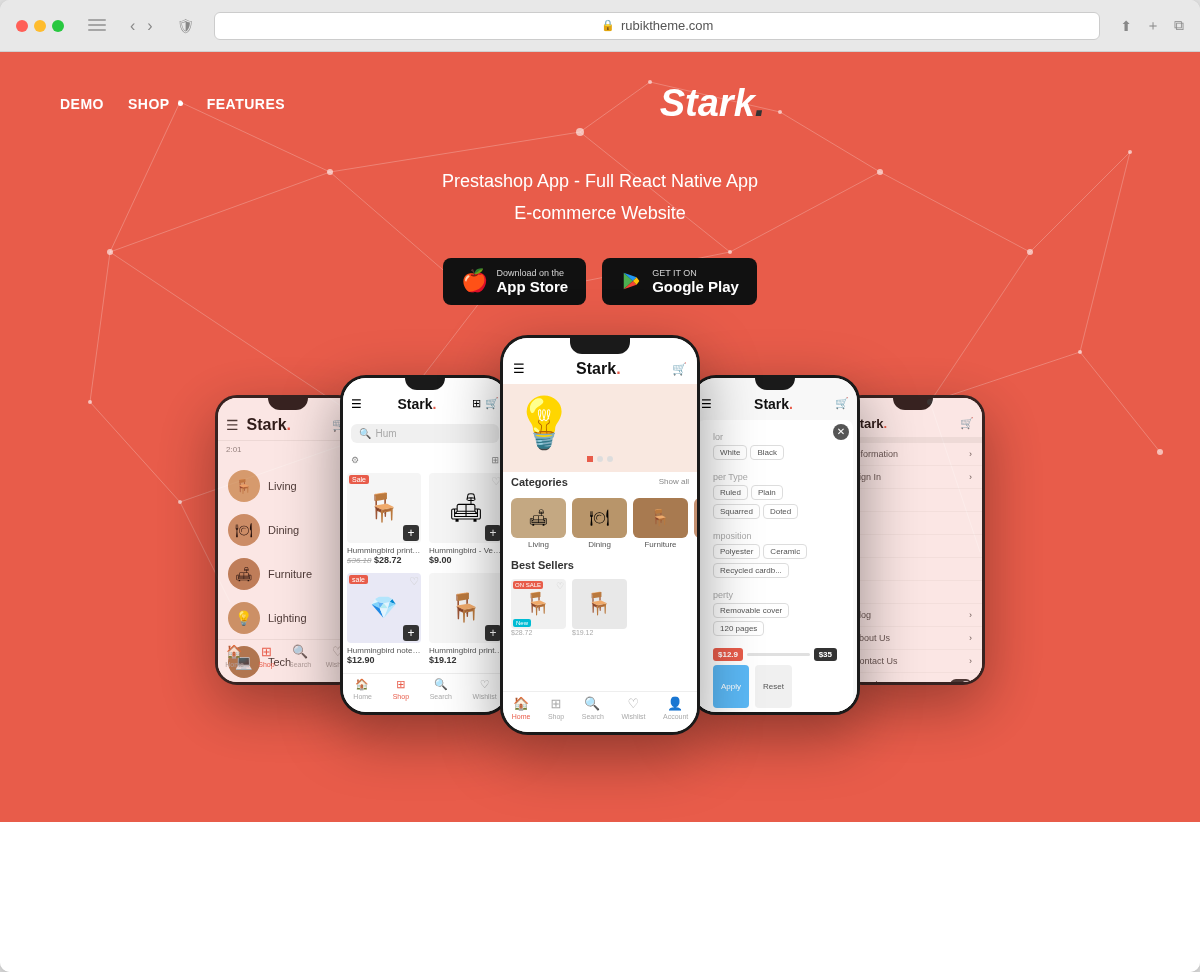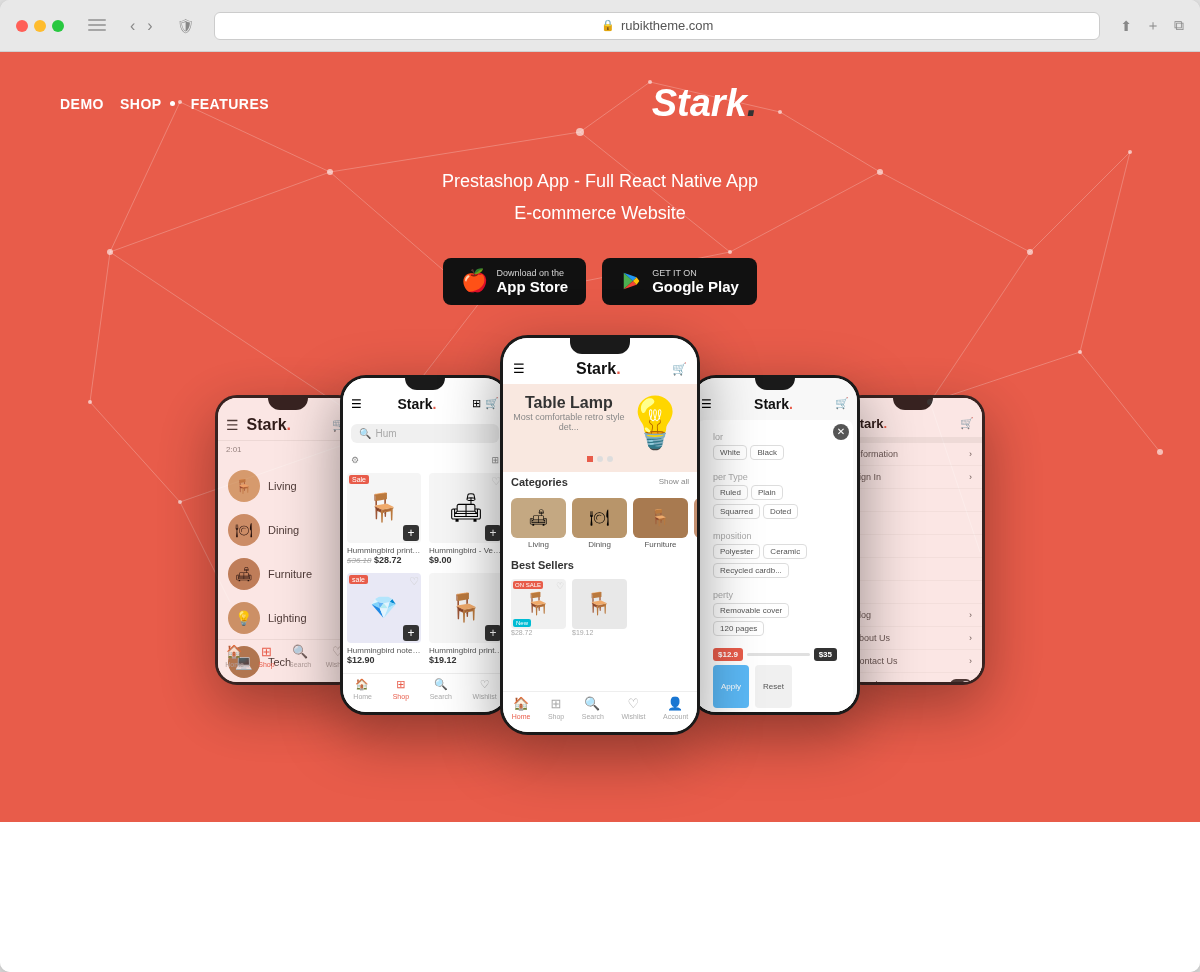--- a/index.html
+++ b/index.html
@@ -118,21 +118,21 @@
     
     .nav {
       position: relative;
       z-index: 10;
       display: flex;
       align-items: center;
       padding: 30px 60px;
     }
     .nav-left {
       display: flex;
-      gap: 16px;
+      gap: 24px;
       align-items: center;
     }
     .nav-link {
       color: white;
       font-size: 14px;
       font-weight: 600;
       letter-spacing: 0.5px;
       cursor: pointer;
       text-decoration: none;
     }
@@ -837,24 +837,20 @@
               <div style="display:flex;align-items:center;padding:22px 10px 6px;justify-content:space-between;">
                 <span style="font-size:13px;">☰</span>
                 <span class="ph-brand" style="font-size:16px;">Stark<span class="ph-brand-dot">.</span></span>
                 <div style="display:flex;gap:4px;font-size:12px;">
                   <span>🛒</span>
                 </div>
               </div>
 
               <div class="ph3-hero-area">
                 <div style="display:flex;justify-content:space-between;">
-                  <div>
-                    <div class="ph3-product-name">Table Lamp</div>
-                    <div class="ph3-product-desc">Most comfortable retro style det...</div>
-                  </div>
                   <span style="font-size:50px;">💡</span>
                 </div>
 
                 <div style="display:flex;justify-content:center;gap:4px;margin-top:4px;">
                   <span style="width:6px;height:6px;background:#e85c4a;border-radius:50;display:inline-block;"></span>
                   <span style="width:6px;height:6px;background:#ddd;border-radius:50%;display:inline-block;"></span>
                   <span style="width:6px;height:6px;background:#ddd;border-radius:50%;display:inline-block;"></span>
                 </div>
               </div>
 

